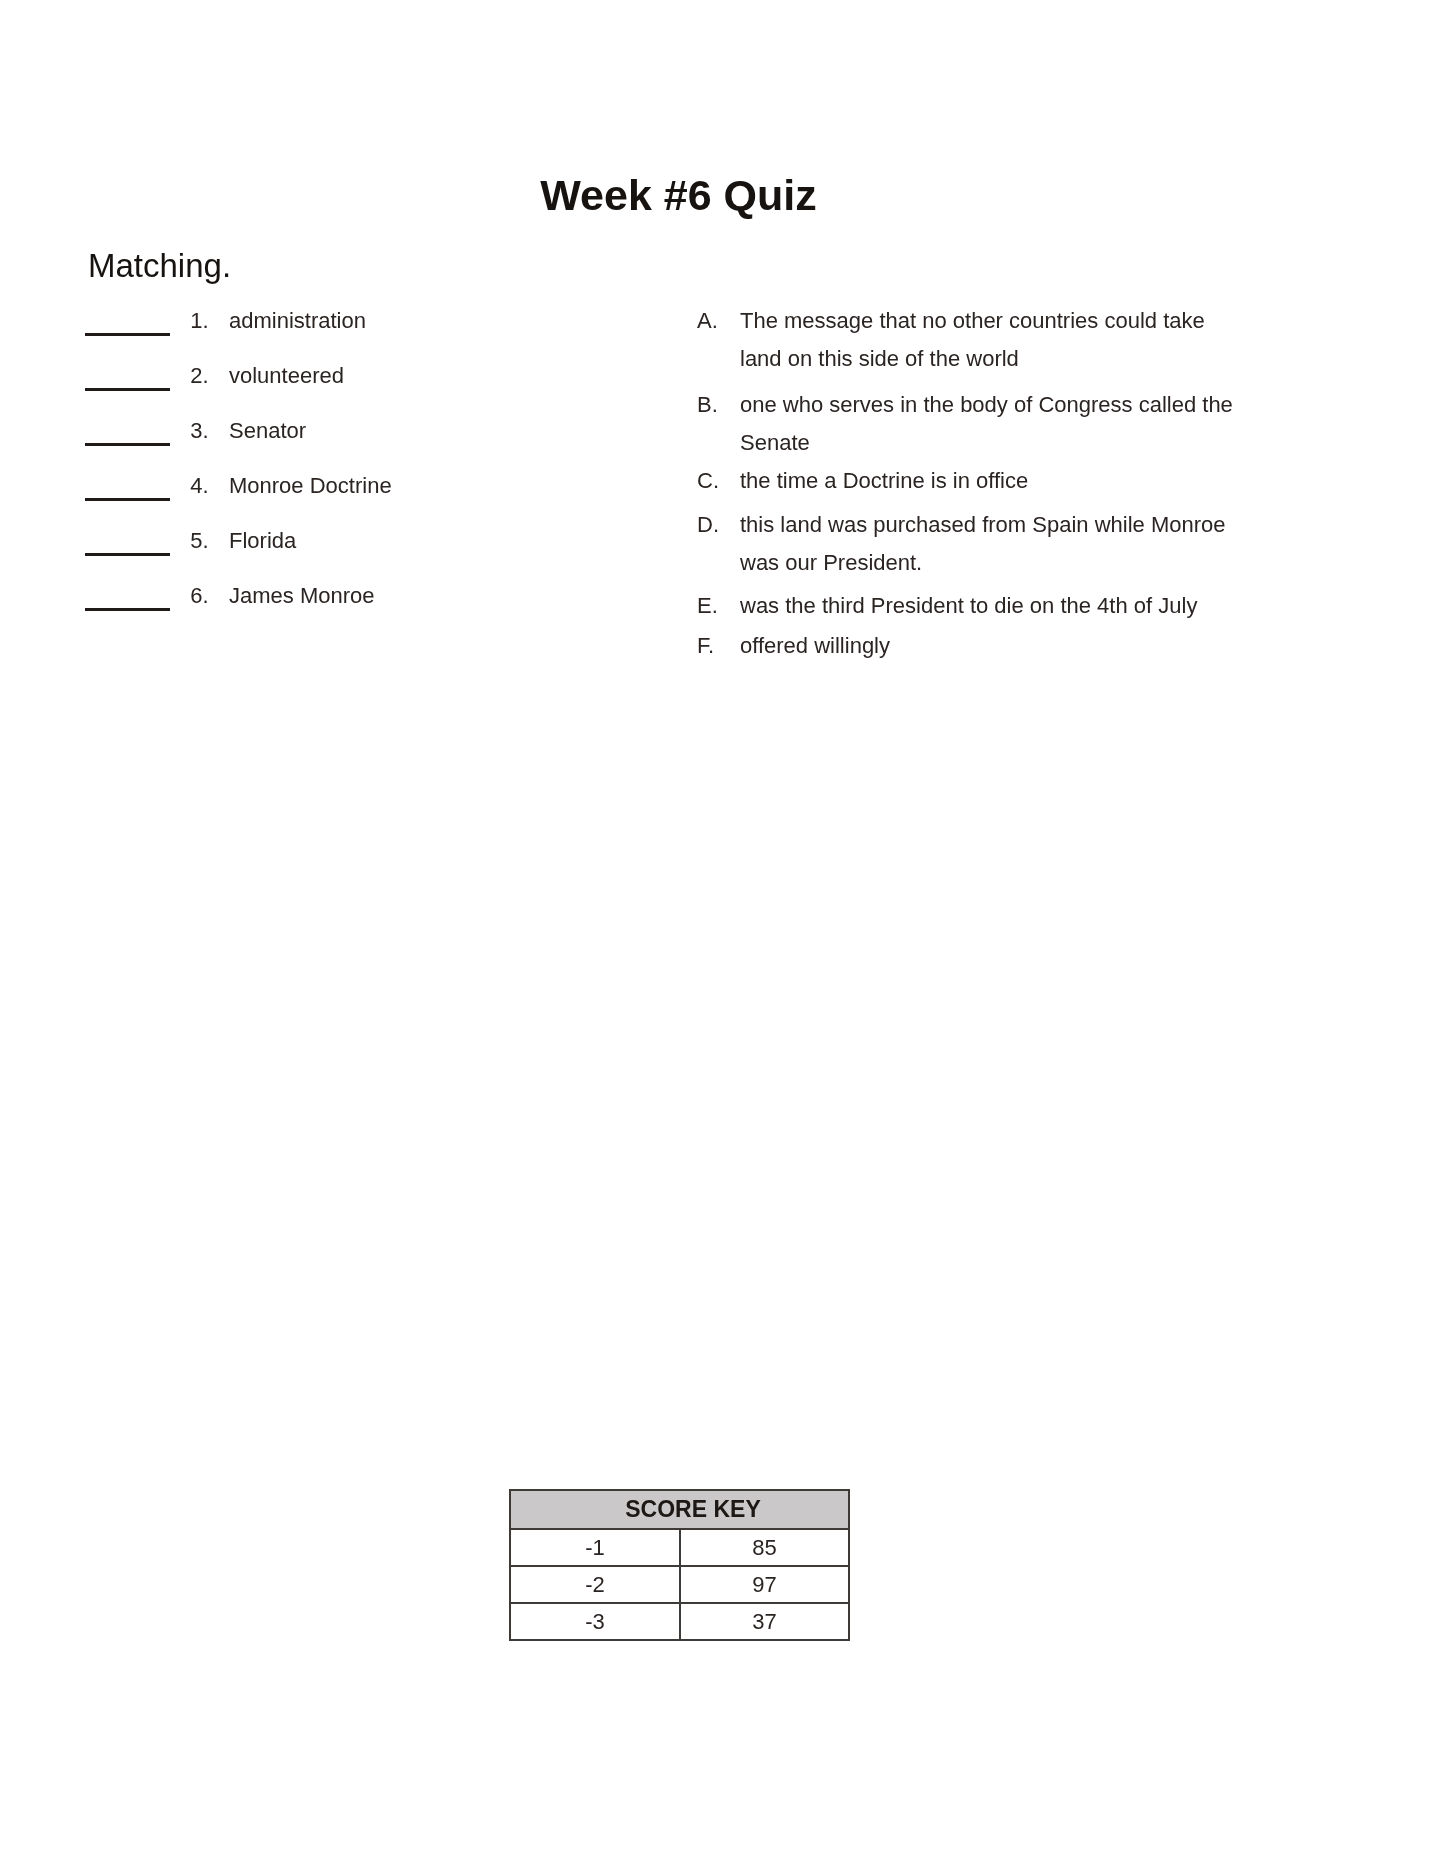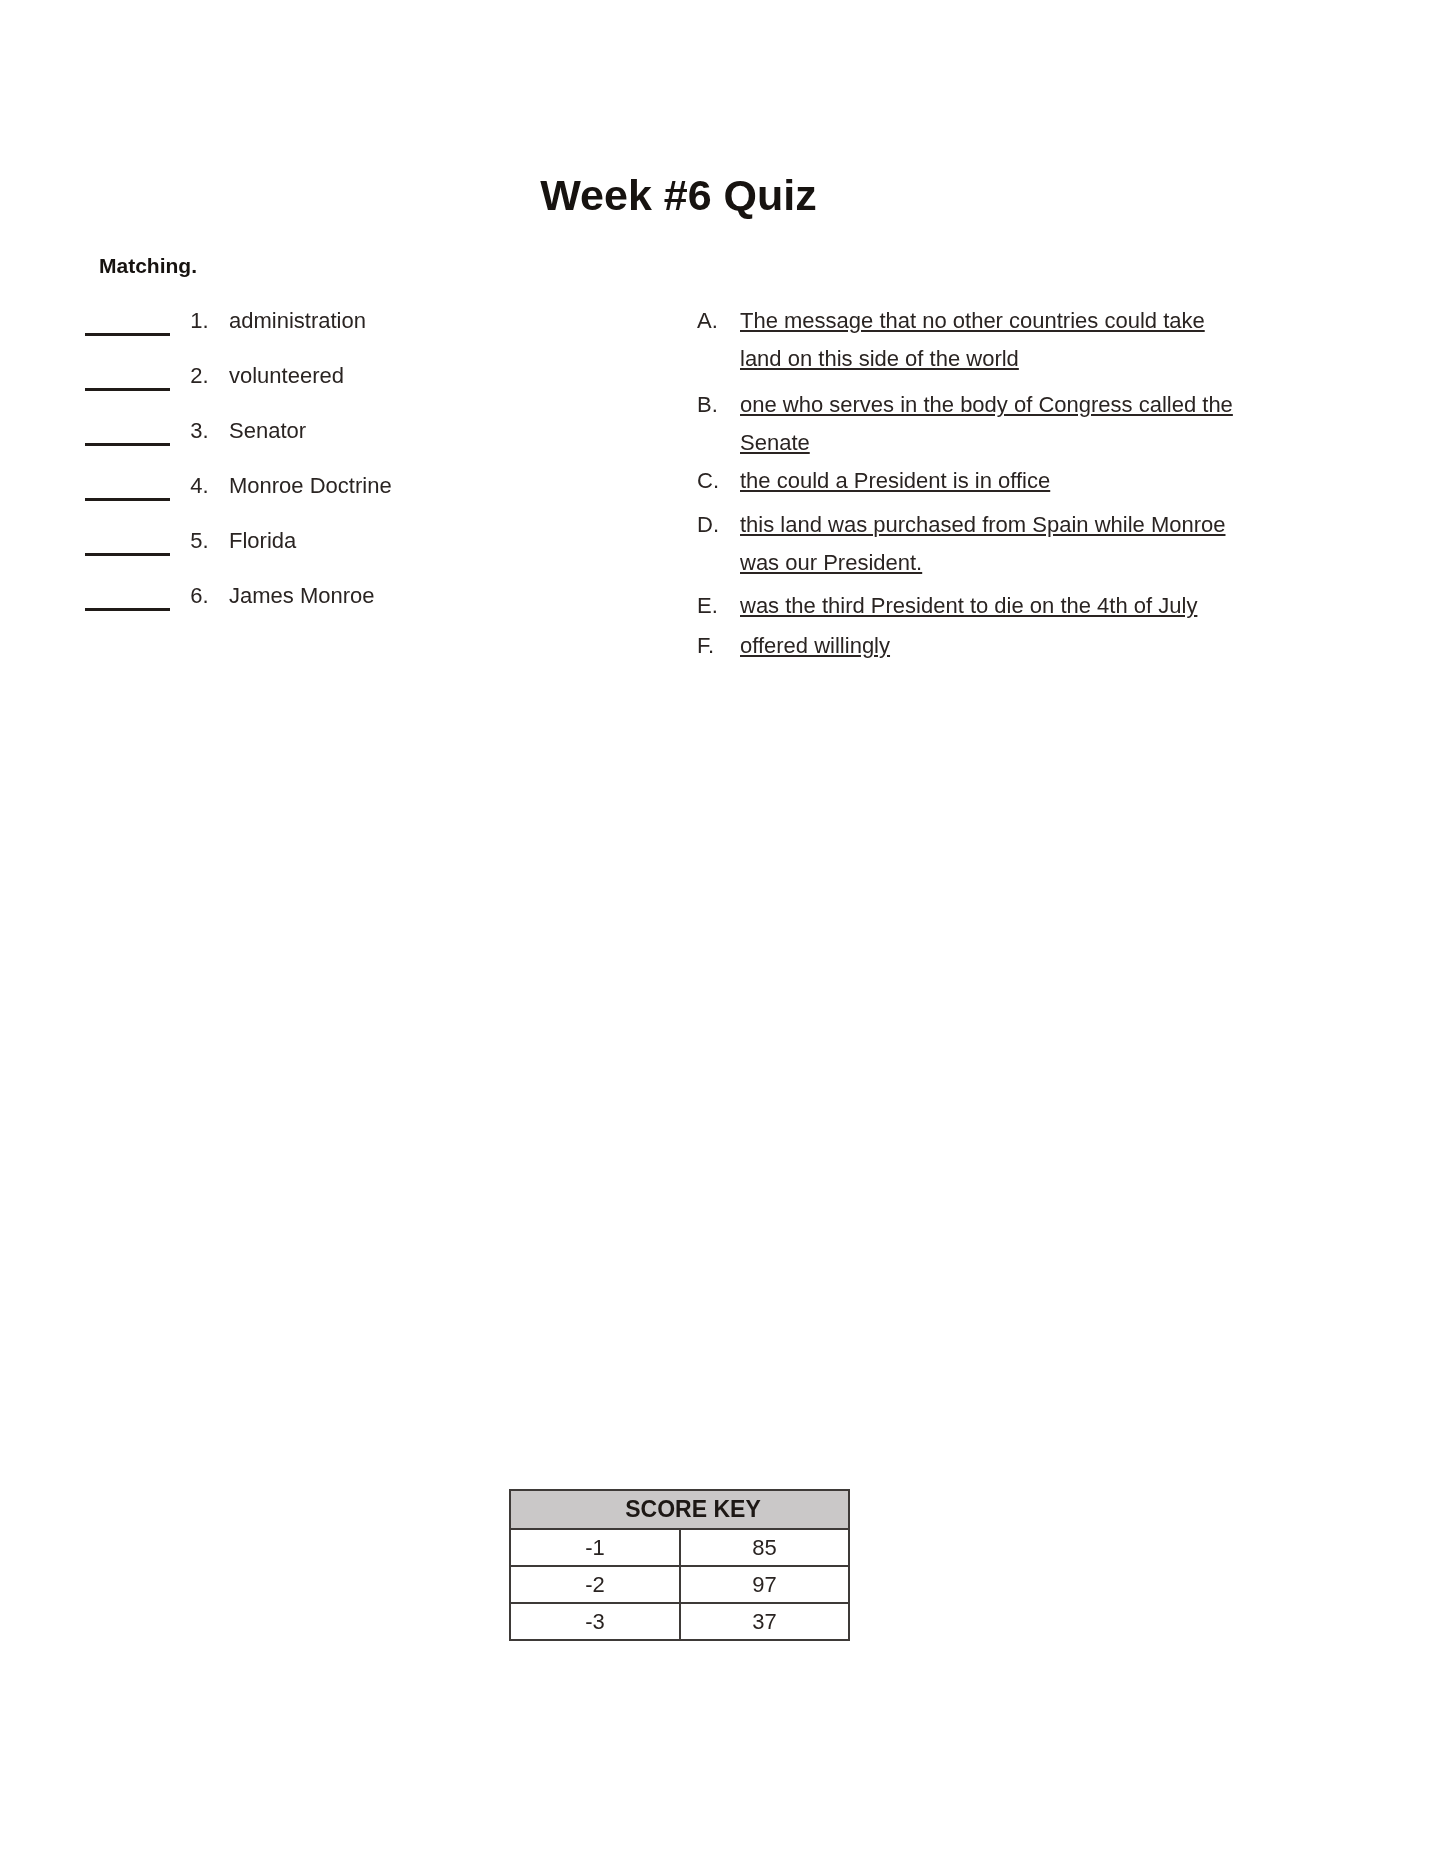--- a/index.html
+++ b/index.html
@@ -18,23 +18,23 @@
     left: 0; top: 170px;
     width: 1357px;
     text-align: center;
     font-size: 43px;
     font-weight: bold;
     line-height: 50px;
     color: #171310;
   }
   .section-heading {
     position: absolute;
-    left: 99px; top: 251px;
-    font-size: 21px;
-    font-weight: bold;
+    left: 88px; top: 251px;
+    font-size: 33px;
+    font-weight: normal;
     line-height: 30px;
     color: #171310;
   }
   .m-item {
     position: absolute;
     left: 85px;
     display: flex;
     align-items: flex-start;
     font-size: 22px;
     line-height: 28px;
@@ -53,21 +53,20 @@
     left: 697px;
     display: flex;
     align-items: flex-start;
     font-size: 22px;
     line-height: 38px;
   }
   .option .letter { width: 43px; }
   .option .text {
     width: 565px;
     white-space: pre-line;
-    text-decoration: underline;
   }
   table.score-key {
     position: absolute;
     left: 509px; top: 1489px;
     border-collapse: collapse;
     table-layout: fixed;
   }
   table.score-key th,
   table.score-key td {
     border: 2px solid #3e3a38;
@@ -136,21 +135,21 @@
     <span class="text">The message that no other countries could take
 land on this side of the world</span>
   </div>
   <div class="option" style="top:386px">
     <span class="letter">B.</span>
     <span class="text">one who serves in the body of Congress called the
 Senate</span>
   </div>
   <div class="option" style="top:462px">
     <span class="letter">C.</span>
-    <span class="text">the could a President is in office</span>
+    <span class="text">the time a Doctrine is in office</span>
   </div>
   <div class="option" style="top:506px">
     <span class="letter">D.</span>
     <span class="text">this land was purchased from Spain while Monroe
 was our President.</span>
   </div>
   <div class="option" style="top:587px">
     <span class="letter">E.</span>
     <span class="text">was the third President to die on the 4th of July</span>
   </div>

